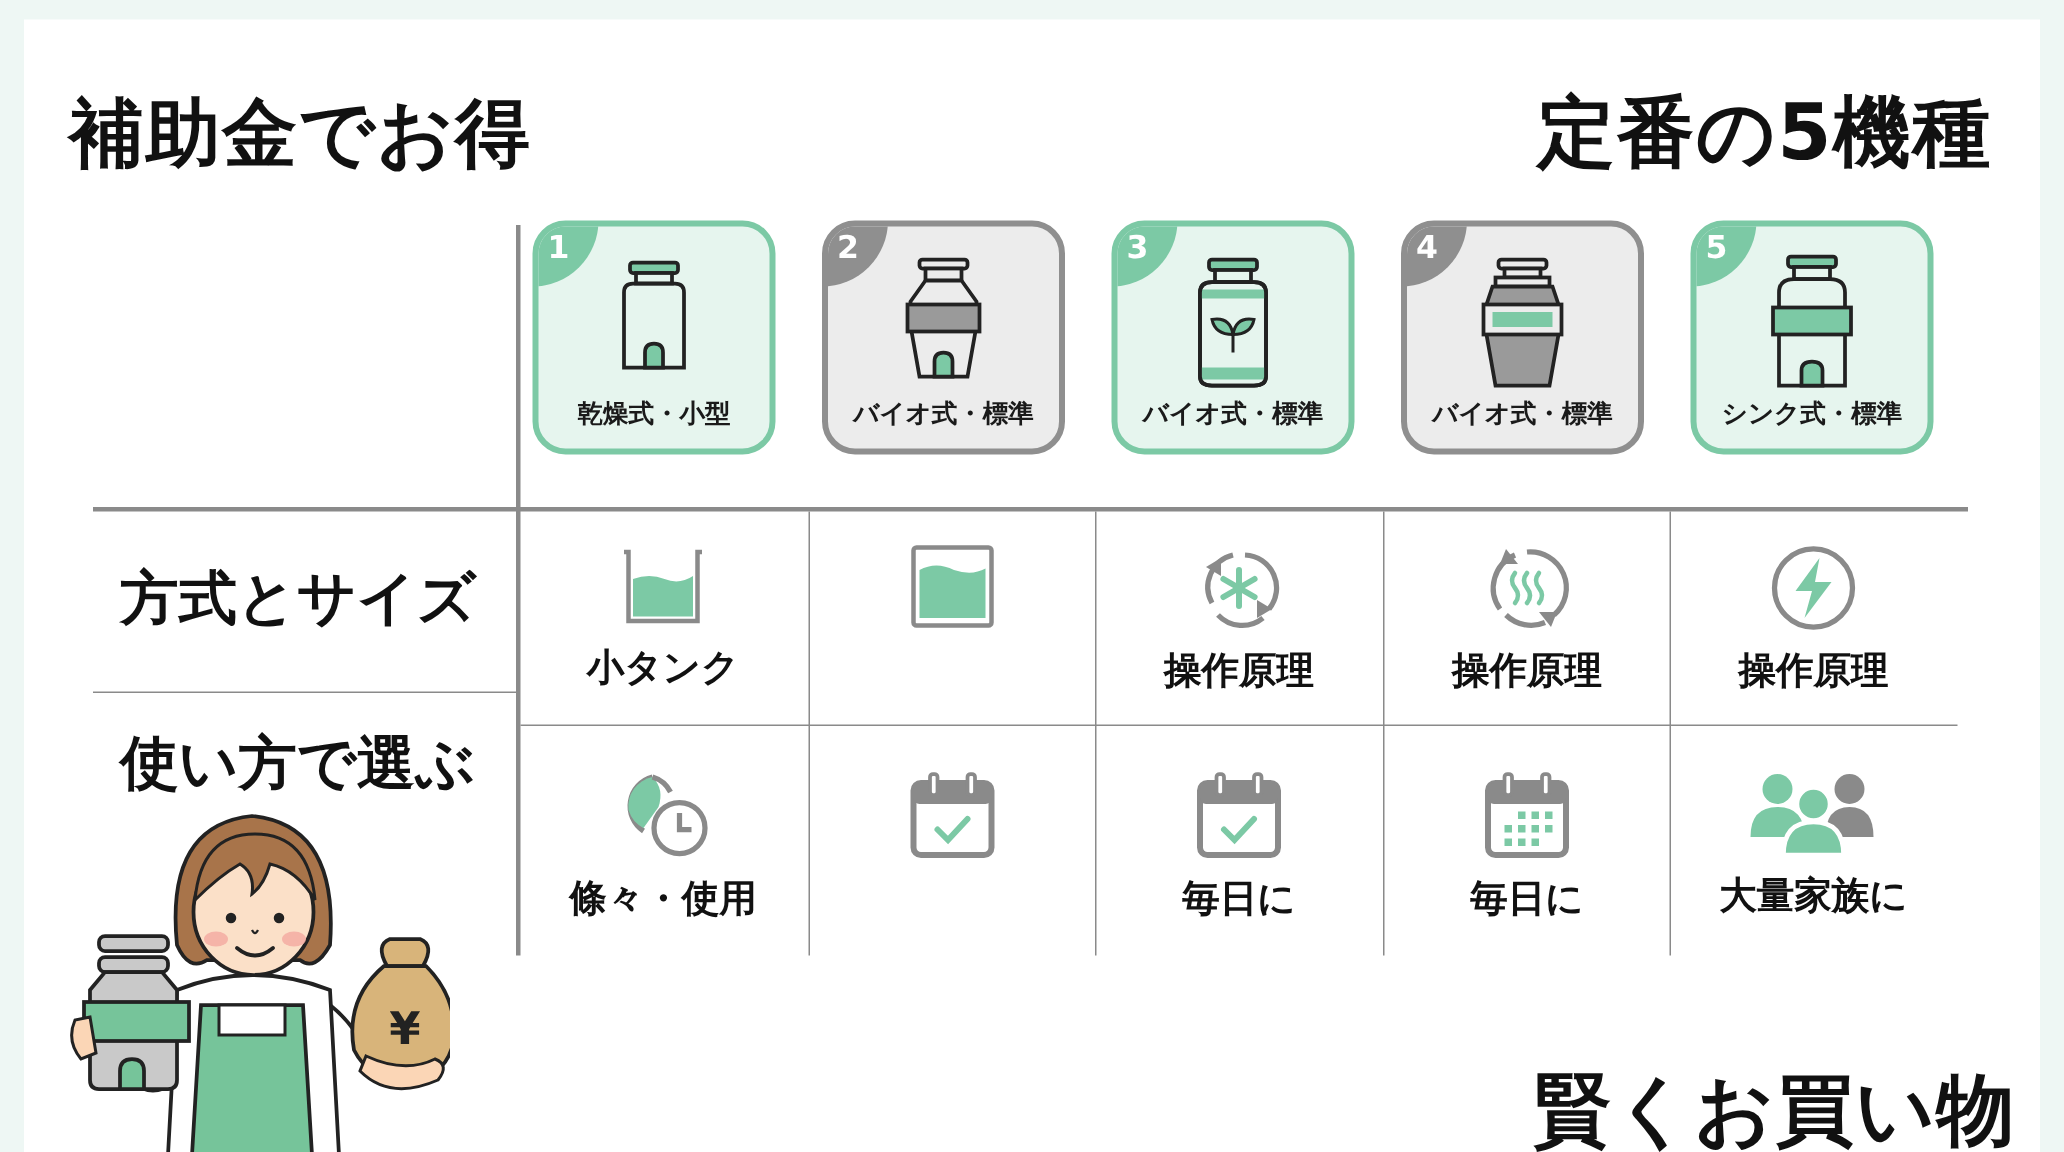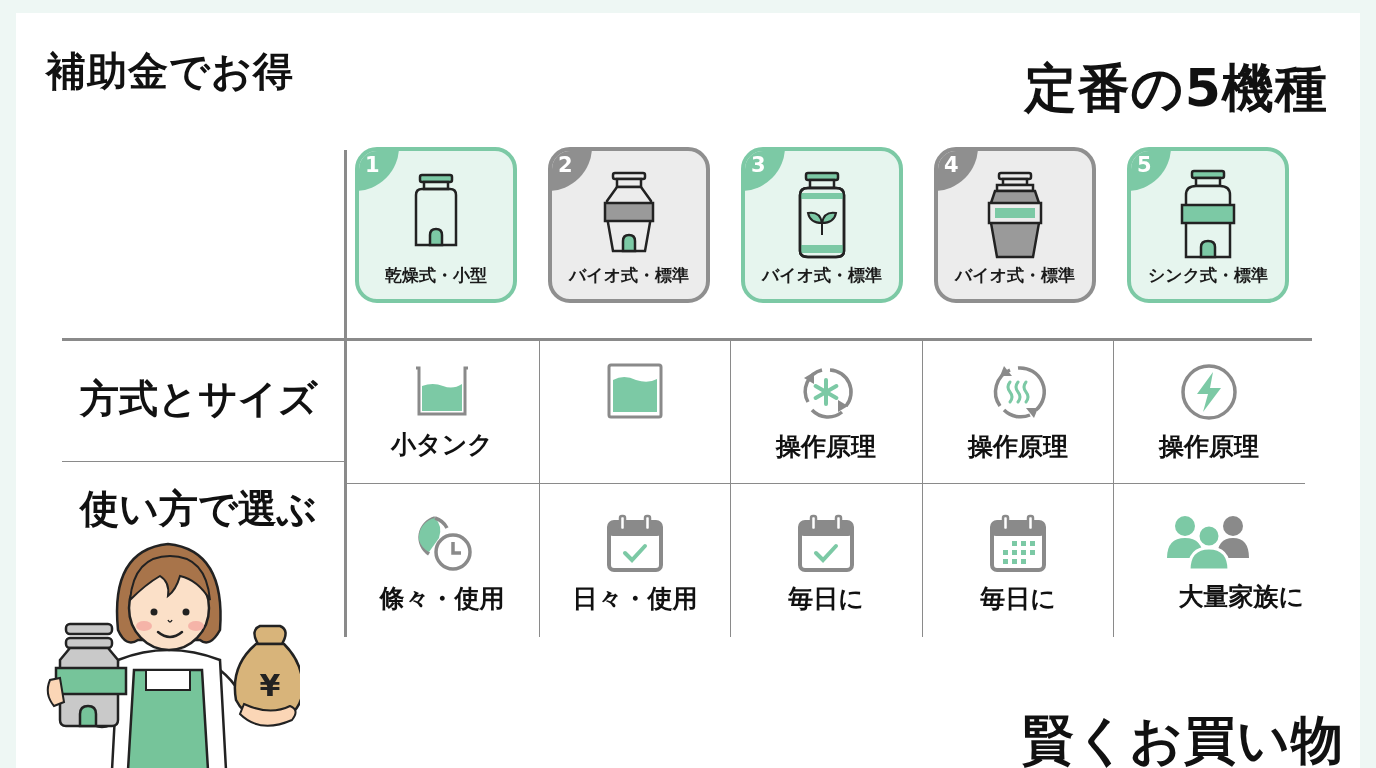--- a/index.html
+++ b/index.html
@@ -8,21 +8,21 @@
     background:#eef7f4;
     font-family:"DejaVu Sans","Liberation Sans",sans-serif;
     color:#111;
     position:relative;
   }
   .sheet {
     position:absolute; left:16px; top:13px; width:1344px; height:760px;
     background:#ffffff;
   }
   .title { position:absolute; font-weight:bold; color:#111; white-space:nowrap; letter-spacing:1px; }
-  #title-left { left:46px; top:44px; font-size:40px; }
+  #title-left { left:46px; top:56px; font-size:50px; }
   #title-right { right:48px; top:54px; font-size:52px; }
   #title-bottom { right:32px; top:672px; font-size:52px;margin-top:34px; }
 
   
   .vline { position:absolute; background:#8a8a8a; }
   .hline { position:absolute; background:#8a8a8a; }
 
   
   .card {
     position:absolute; top:147px; width:162px; height:156px;
@@ -198,21 +198,20 @@
   <span class="ctext">條々・使用</span>
 </div>
 <div class="cell" style="left:540px; top:512px;">
   <svg class="cicon" width="60" height="62" viewBox="0 0 60 62">
     <rect x="4" y="10" width="52" height="48" rx="5" fill="#fff" stroke="#8a8a8a" stroke-width="4"></rect>
     <rect x="4" y="10" width="52" height="14" rx="4" fill="#8a8a8a"></rect>
     <rect x="15" y="4" width="5" height="14" rx="2" fill="#fff" stroke="#8a8a8a" stroke-width="2.5"></rect>
     <rect x="40" y="4" width="5" height="14" rx="2" fill="#fff" stroke="#8a8a8a" stroke-width="2.5"></rect>
     <path d="M20 41 L27 48 L40 34" fill="none" stroke="#7cc9a5" stroke-width="4" stroke-linecap="round"></path>
   </svg>
-  <span class="ctext">日々・使用</span>
 </div>
 <div class="cell" style="left:731px; top:512px;">
   <svg class="cicon" width="60" height="62" viewBox="0 0 60 62">
     <rect x="4" y="10" width="52" height="48" rx="5" fill="#fff" stroke="#8a8a8a" stroke-width="4"></rect>
     <rect x="4" y="10" width="52" height="14" rx="4" fill="#8a8a8a"></rect>
     <rect x="15" y="4" width="5" height="14" rx="2" fill="#fff" stroke="#8a8a8a" stroke-width="2.5"></rect>
     <rect x="40" y="4" width="5" height="14" rx="2" fill="#fff" stroke="#8a8a8a" stroke-width="2.5"></rect>
     <path d="M20 41 L27 48 L40 34" fill="none" stroke="#7cc9a5" stroke-width="4" stroke-linecap="round"></path>
   </svg>
   <span class="ctext">毎日に</span>
@@ -231,21 +230,21 @@
         <rect x="24" y="38" width="5" height="5"></rect>
         <rect x="33" y="38" width="5" height="5"></rect>
         <rect x="42" y="38" width="5" height="5"></rect>
       <rect x="15" y="47" width="5" height="5"></rect>
         <rect x="24" y="47" width="5" height="5"></rect>
         <rect x="33" y="47" width="5" height="5"></rect>
     </g>
   </svg>
   <span class="ctext">毎日に</span>
 </div>
-<div class="cell" style="left:1114px; top:512px;text-align:right;">
+<div class="cell" style="left:1114px; top:512px;">
   <svg class="cicon" width="92" height="60" viewBox="0 0 92 60">
     <circle cx="70" cy="14" r="10" fill="#8a8a8a"></circle>
     <path d="M54 46 Q54 26 70 26 Q86 26 86 46 Z" fill="#8a8a8a"></path>
     <circle cx="22" cy="14" r="10" fill="#7cc9a5"></circle>
     <path d="M4 46 Q4 26 22 26 Q40 26 40 46 Z" fill="#7cc9a5"></path>
     <circle cx="46" cy="24" r="11" fill="#7cc9a5" stroke="#fff" stroke-width="3"></circle>
     <path d="M26 58 Q26 36 46 36 Q66 36 66 58 Z" fill="#7cc9a5" stroke="#fff" stroke-width="3"></path>
   </svg>
   <span class="ctext">大量家族に</span>
 </div>

